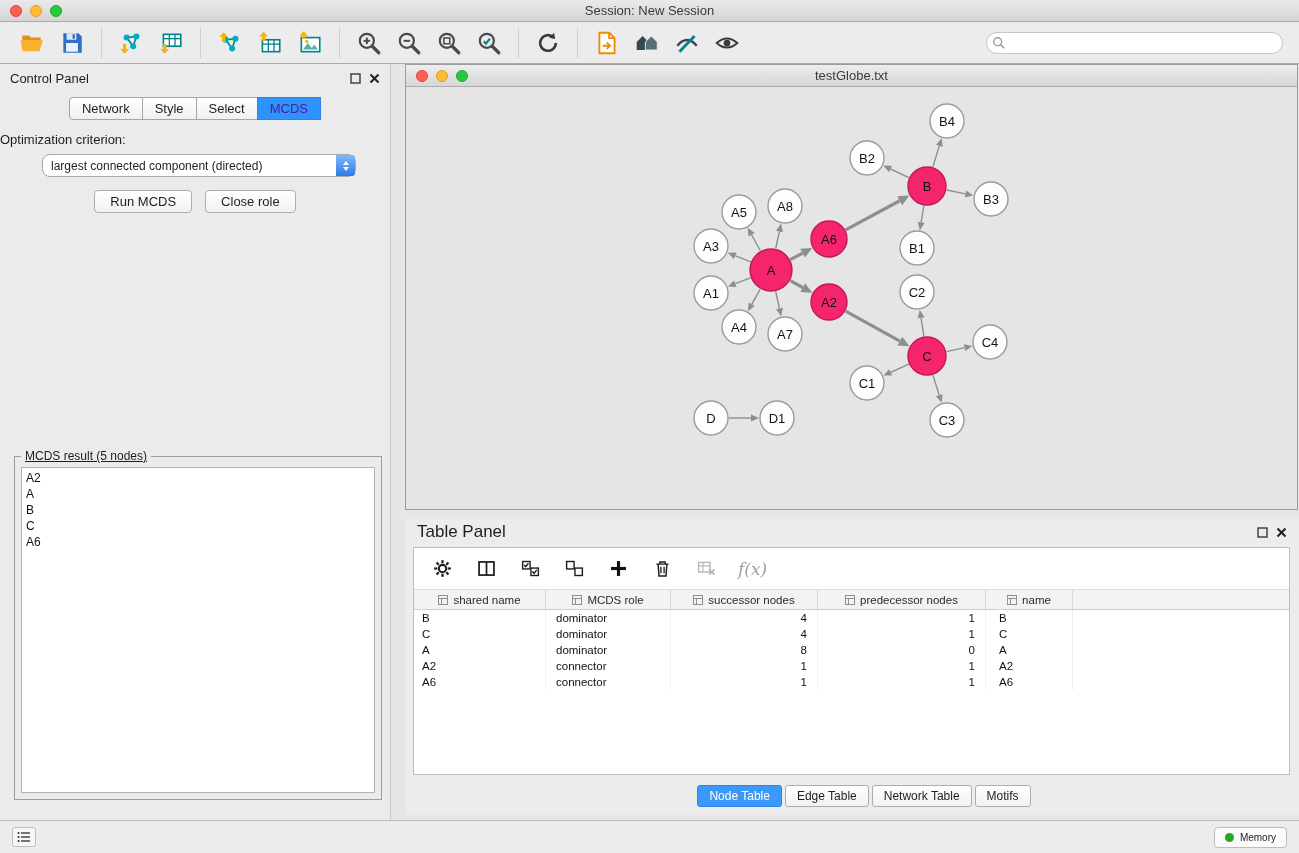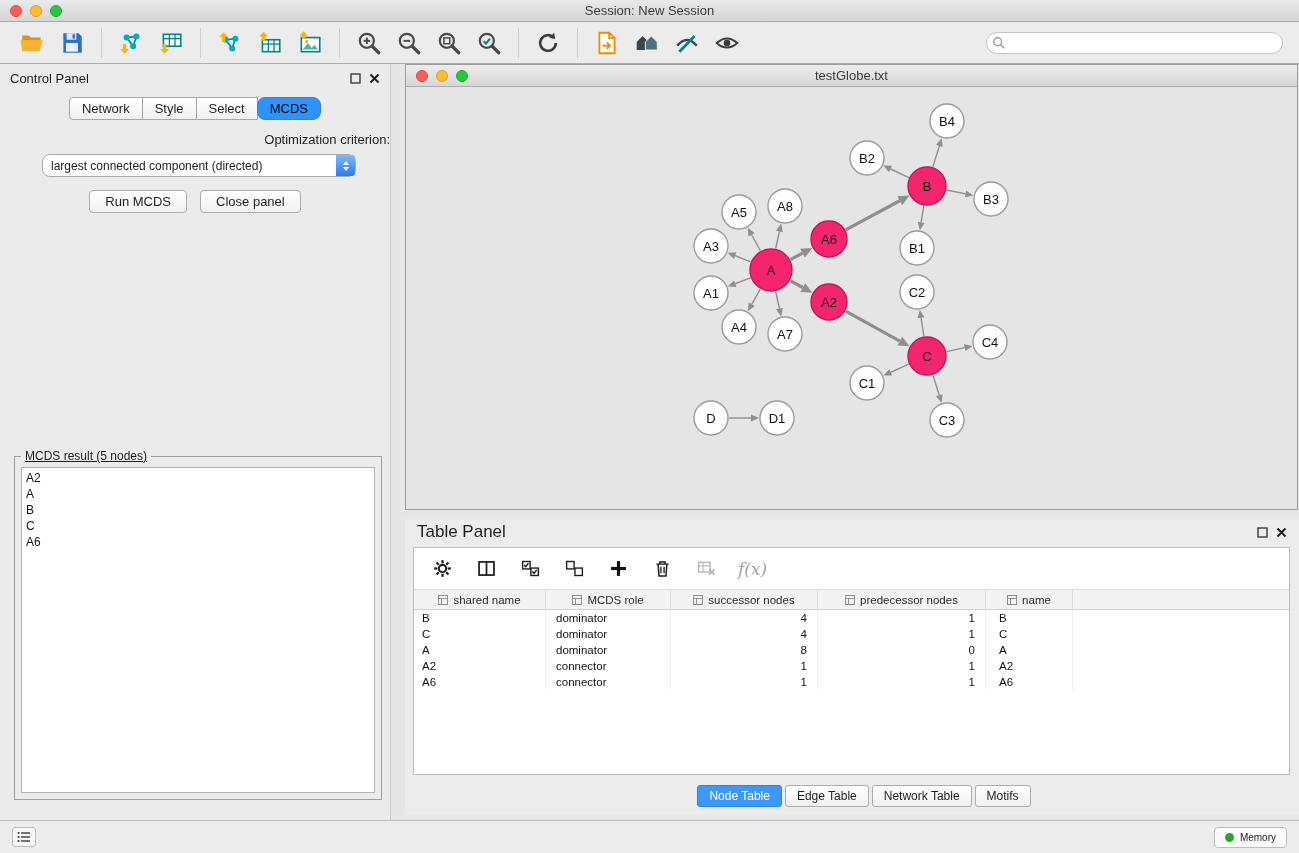--- a/index.html
+++ b/index.html
@@ -35,22 +35,22 @@
   .control-panel { position:absolute; left:0; top:64px; width:391px; height:756px; background:#EBEBEB; border-right:1px solid #C9C9C9; }
   .cp-header { position:absolute; left:0; top:0; width:100%; height:28px; display:flex; align-items:center; padding:0 10px; }
   .cp-title { font-size:13px; color:#1E1E1E; }
   .hdr-btns { margin-left:auto; display:flex; gap:8px; align-items:center; }
   .hdr-btns svg { width:11px; height:11px; }
   .cp-tabs { position:absolute; top:33px; left:0; width:100%; display:flex; justify-content:center; }
   .cp-tab { font-size:13px; color:#1E1E1E; background:linear-gradient(#FFFFFF,#F0F0F0);
     border:1px solid #A6A6A6; padding:3px 12px; margin-left:-1px; }
   .cp-tab:first-child { border-radius:4px 0 0 4px; margin-left:0; }
   .cp-tab:last-child { border-radius:0 4px 4px 0; }
-  .cp-tab.active { background:#2F93FF; border-color:#2F83E8; color:#000000; border-radius:8px; }
-  .opt-label { position:absolute; top:68px; left:0; width:100%; text-align:right; font-size:13px; color:#1E1E1E; }
+  .cp-tab.active { background:#2F93FF; border-color:#2F83E8; color:#4c1d95; border-radius:0; }
+  .opt-label { position:absolute; top:68px; left:0; width:100%; text-align:left; font-size:13px; color:#1E1E1E; }
   .dropdown { position:absolute; top:90px; left:42px; width:314px; height:23px; background:#FFF;
     border:1px solid #A9A9A9; border-radius:8px; display:flex; align-items:center; }
   .dd-text { flex:1; font-size:12px; color:#1E1E1E; padding-left:8px; white-space:nowrap; overflow:hidden; }
   .stepper { width:19px; height:21px; margin-right:0; border-radius:0 3px 3px 0;
     background:linear-gradient(#7FB8FF,#2D7BE8); display:flex; flex-direction:column; align-items:center; justify-content:center; }
   .tri-up { width:0; height:0; border-left:3.5px solid transparent; border-right:3.5px solid transparent; border-bottom:4.5px solid #FFF; margin-bottom:2px; }
   .tri-down { width:0; height:0; border-left:3.5px solid transparent; border-right:3.5px solid transparent; border-top:4.5px solid #FFF; }
   .cp-buttons { position:absolute; top:126px; left:0; width:100%; display:flex; justify-content:center; gap:13px; }
   .btn { font-size:13px; color:#1E1E1E; background:linear-gradient(#FFFFFF,#F1F1F1);
     border:1px solid #ADADAD; border-radius:4px; padding:3px 15px; font-family:"Liberation Sans",sans-serif; }
@@ -279,21 +279,21 @@
     <div class="opt-label">Optimization criterion:</div>
     <div class="dropdown">
       <span class="dd-text">largest connected component (directed)</span>
       <span class="stepper">
         <span class="tri-up"></span>
           <span class="tri-down"></span>
       </span>
     </div>
     <div class="cp-buttons">
       <button class="btn">Run MCDS</button>
-      <button class="btn">Close panel</button>
+      <button class="btn">Close role</button>
     </div>
     <div class="groupbox">
       <span class="groupbox-title">MCDS result (5 nodes)</span>
       <div class="mcds-list">
           <div class="mcds-item">A2</div>
           <div class="mcds-item">A</div>
           <div class="mcds-item">B</div>
           <div class="mcds-item">C</div>
           <div class="mcds-item">A6</div>
         </div>

